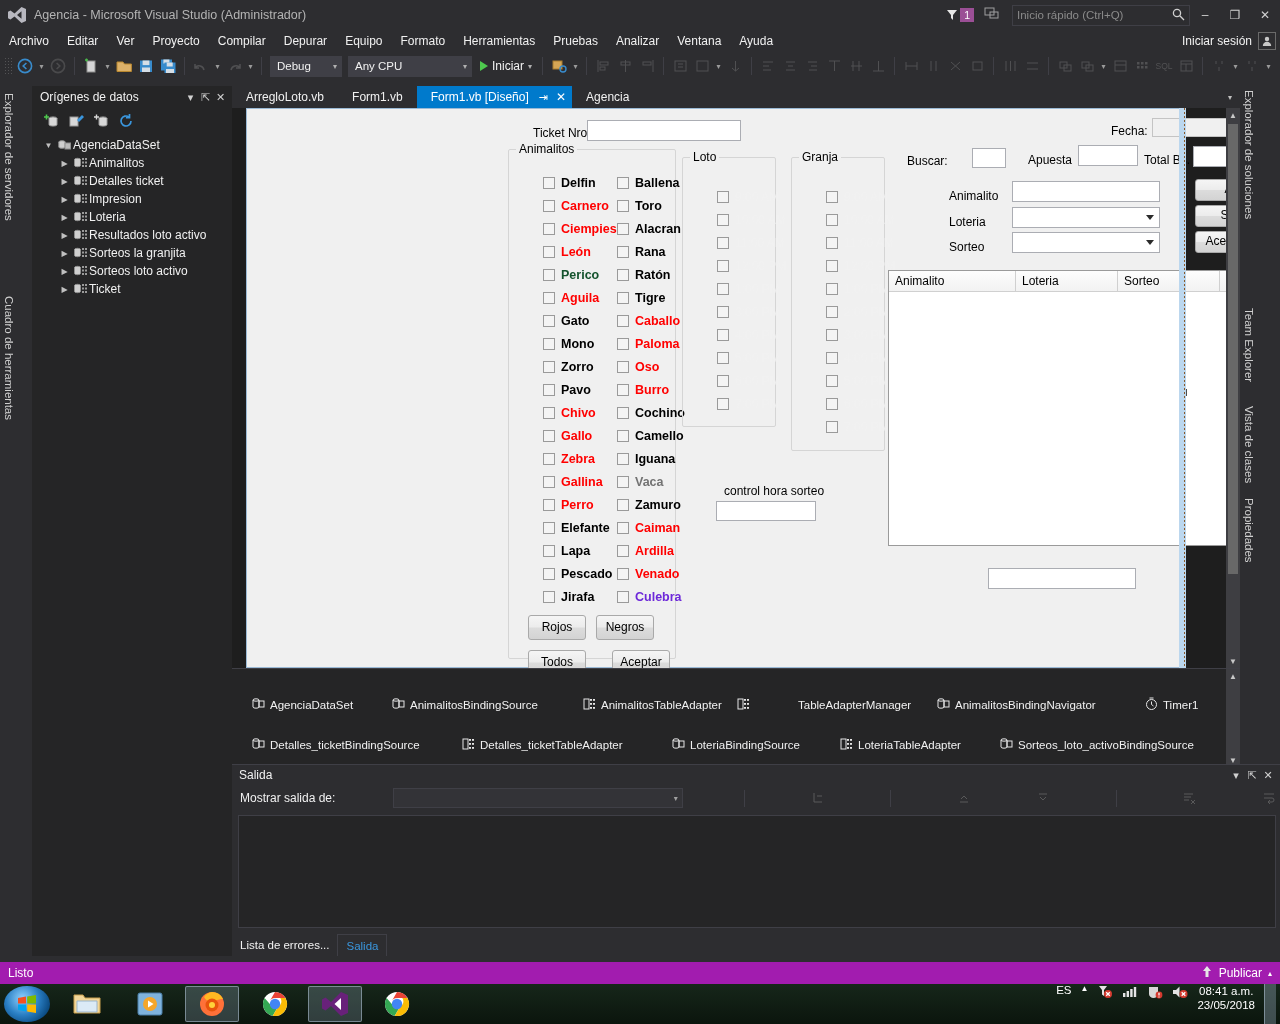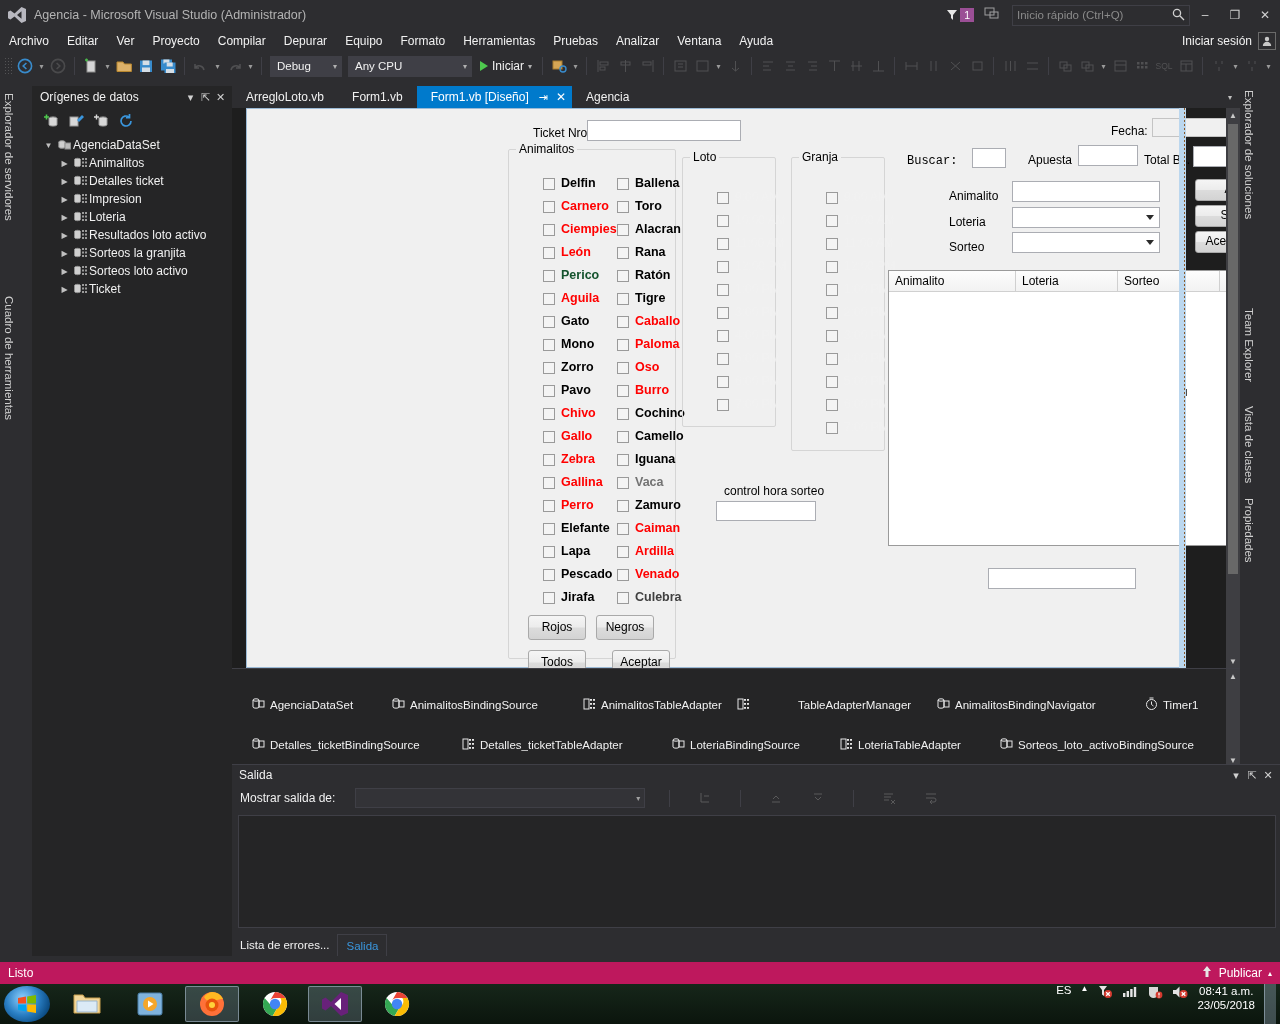--- a/index.html
+++ b/index.html
@@ -123,21 +123,21 @@
   .grab-handle { position: absolute; width: 7px; height: 7px; background: #ffffff; border: 1px solid #4d4d4d; }
 
   
   .wf-label { position: absolute; color: #000; font-size: 12px; font-family: "Liberation Sans", sans-serif; white-space: nowrap; }
   .wf-text { position: absolute; background: #fff; border: 1px solid #abadb3; }
   .wf-text.ro { background: #f0f0f0; border: 1px solid #c4c4c4; }
   .wf-group { position: absolute; border: 1px solid #d5d5d5; border-radius: 2px; }
   .wf-group > .gl {
     position: absolute; top: -8px; left: 7px; background: #f0f0f0; padding: 0 3px; font-size: 12px; color: #000;
   }
-  .wf-cb { position: absolute; display: flex; align-items: flex-end; gap: 6px; font-size: 12.5px; font-weight: bold; white-space: nowrap; padding-left: 20px; }
+  .wf-cb { position: absolute; display: flex; align-items: center; gap: 6px; font-size: 12.5px; font-weight: bold; white-space: nowrap; padding-left: 20px; }
   .wf-cb .box { width: 12px; height: 12px; border: 1px solid #9a9a9a; background: #f4f4f4; flex: 0 0 12px; }
   .wf-cb.time { font-weight: normal; font-size: 12px; }
   .wf-btn {
     position: absolute; background: linear-gradient(to bottom,#f5f5f5 0%,#ececec 48%,#dcdcdc 52%,#d3d3d3 100%);
     border: 1px solid #a9a9a9; border-radius: 3px; color: #000; font-size: 12px;
     display: flex; align-items: center; justify-content: center; text-align: center; line-height: 1.15;
   }
   .wf-combo {
     position: absolute; background: #fff; border: 1px solid #abadb3; display: flex; align-items: center;
   }
@@ -153,31 +153,31 @@
   .tray { position: absolute; left: 232px; top: 668px; width: 1008px; height: 98px; background: #252526; border-top: 1px solid #3f3f46; }
   .tray-scroll { position: absolute; right: 0; top: 0; width: 14px; height: 98px; background: #3e3e42; }
   .tray-item { position: absolute; display: flex; align-items: center; gap: 5px; color: #f1f1f1; font-size: 11.5px; white-space: nowrap; }
 
   
   .out-panel { position: absolute; left: 232px; top: 764px; width: 1048px; height: 192px; background: #2d2d30; border-top: 1px solid #3f3f46; }
   .out-head { height: 20px; display: flex; align-items: center; padding: 0 4px 0 7px; color: #f1f1f1; font-size: 12px; }
   .out-dots { flex: 1; height: 1px; margin: 0 6px; opacity: .4;
     background-image: radial-gradient(#9a9a9a 45%, transparent 46%); background-size: 4px 4px; }
   .out-hico { width: 16px; text-align: center; color: #d0d0d0; font-size: 11px; }
-  .out-toolbar { height: 26px; display: flex; align-items: center; gap: 20px; padding-left: 8px; }
+  .out-toolbar { height: 26px; display: flex; align-items: center; gap: 7px; padding-left: 8px; justify-content: space-between; }
   .out-combo { width: 290px; height: 20px; background: #333337; border: 1px solid #3f3f46; display: flex; align-items: center; padding: 0 4px; }
   .out-combo .cc { margin-left: auto; color: #a0a0a0; font-size: 8px; }
   .out-sep { width: 1px; height: 17px; background: #3f3f46; margin: 0 4px; }
   .out-body { position: absolute; left: 6px; top: 50px; right: 4px; bottom: 28px; background: #252526; border: 1px solid #3f3f46; }
   .out-tabs { position: absolute; left: 0; bottom: 0; height: 22px; width: 100%; display: flex; align-items: stretch; }
   .out-tab { display: flex; align-items: center; padding: 0 8px; font-size: 11.5px; color: #f1f1f1; }
   .out-tab.active { color: #3a96dd; border: 1px solid #3f3f46; border-bottom: none; background: #2d2d30; }
 
   
-  .statusbar { position: absolute; left: 0; top: 962px; width: 1280px; height: 22px; background: #be185d;
+  .statusbar { position: absolute; left: 0; top: 962px; width: 1280px; height: 22px; background: #a21caf;
                display: flex; align-items: center; color: #fff; font-size: 12px; padding: 0 8px; }
   .status-right { margin-left: auto; display: flex; align-items: center; gap: 6px; }
 
   
   .taskbar { position: absolute; left: 0; top: 984px; width: 1280px; height: 40px;
              background: linear-gradient(to bottom, rgba(20,38,24,.92), rgba(10,20,12,.97)); }
   .start-orb { position: absolute; left: 4px; top: 2px; width: 46px; height: 36px;
     border-radius: 50%; background: radial-gradient(circle at 40% 35%, #8fd2ff 0%, #2a7fc4 45%, #0d4e86 75%, #06304f 100%);
     display: flex; align-items: center; justify-content: center; }
   .tb-app { position: absolute; top: 2px; width: 54px; height: 36px; display: flex; align-items: center; justify-content: center; }
@@ -861,21 +861,21 @@
       <div class="wf-cb" style="left:88px; top:394px;">
             <span class="box"></span>
             <span style="color:#ff0000">Ardilla</span>
           </div>
       <div class="wf-cb" style="left:88px; top:417px;">
             <span class="box"></span>
             <span style="color:#ff0000">Venado</span>
           </div>
       <div class="wf-cb" style="left:88px; top:440px;">
             <span class="box"></span>
-            <span style="color:#404040">Culebra</span>
+            <span style="color:#6d28d9">Culebra</span>
           </div>
 
       <span class="wf-btn" style="left:19px; top:465px; width:58px; height:25px;">Rojos</span>
       <span class="wf-btn" style="left:87px; top:465px; width:58px; height:25px;">Negros</span>
       <span class="wf-btn" style="left:19px; top:500px; width:58px; height:25px;">Todos</span>
       <span class="wf-btn" style="left:87px; top:500px; width:58px; height:25px;margin-left:16px;">Aceptar</span>
     </div>
 
     <div class="wf-group" style="left:435px; top:48px; width:94px; height:270px;">
       <span class="gl">Loto</span>
@@ -965,21 +965,21 @@
           </div>
       <div class="wf-cb time" style="left:14px; top:262px;">
             <span class="box"></span>
             <span>7:00 PM</span>
           </div>
     </div>
 
     <span class="wf-label" style="left:477px; top:375px;">control hora sorteo</span>
     <span class="wf-text" style="left:469px; top:392px; width:100px; height:20px;"></span>
 
-    <span class="wf-label" style="left:660px; top:45px;font-family:Liberation Mono, monospace;">Buscar:</span>
+    <span class="wf-label" style="left:660px; top:45px;">Buscar:</span>
     <span class="wf-text" style="left:725px; top:39px; width:34px; height:20px;"></span>
     <span class="wf-label" style="left:781px; top:44px;">Apuesta</span>
     <span class="wf-text" style="left:831px; top:36px; width:60px; height:21px;"></span>
     <span class="wf-label" style="left:897px; top:44px;">Total Bs.</span>
     <span class="wf-text" style="left:946px; top:37px; width:70px; height:21px;"></span>
 
     <span class="wf-label" style="left:702px; top:80px;">Animalito</span>
     <span class="wf-text" style="left:765px; top:72px; width:148px; height:21px;"></span>
     <span class="wf-label" style="left:702px; top:106px;">Loteria</span>
     <span class="wf-combo" style="left:765px; top:98px; width:148px; height:21px;">

